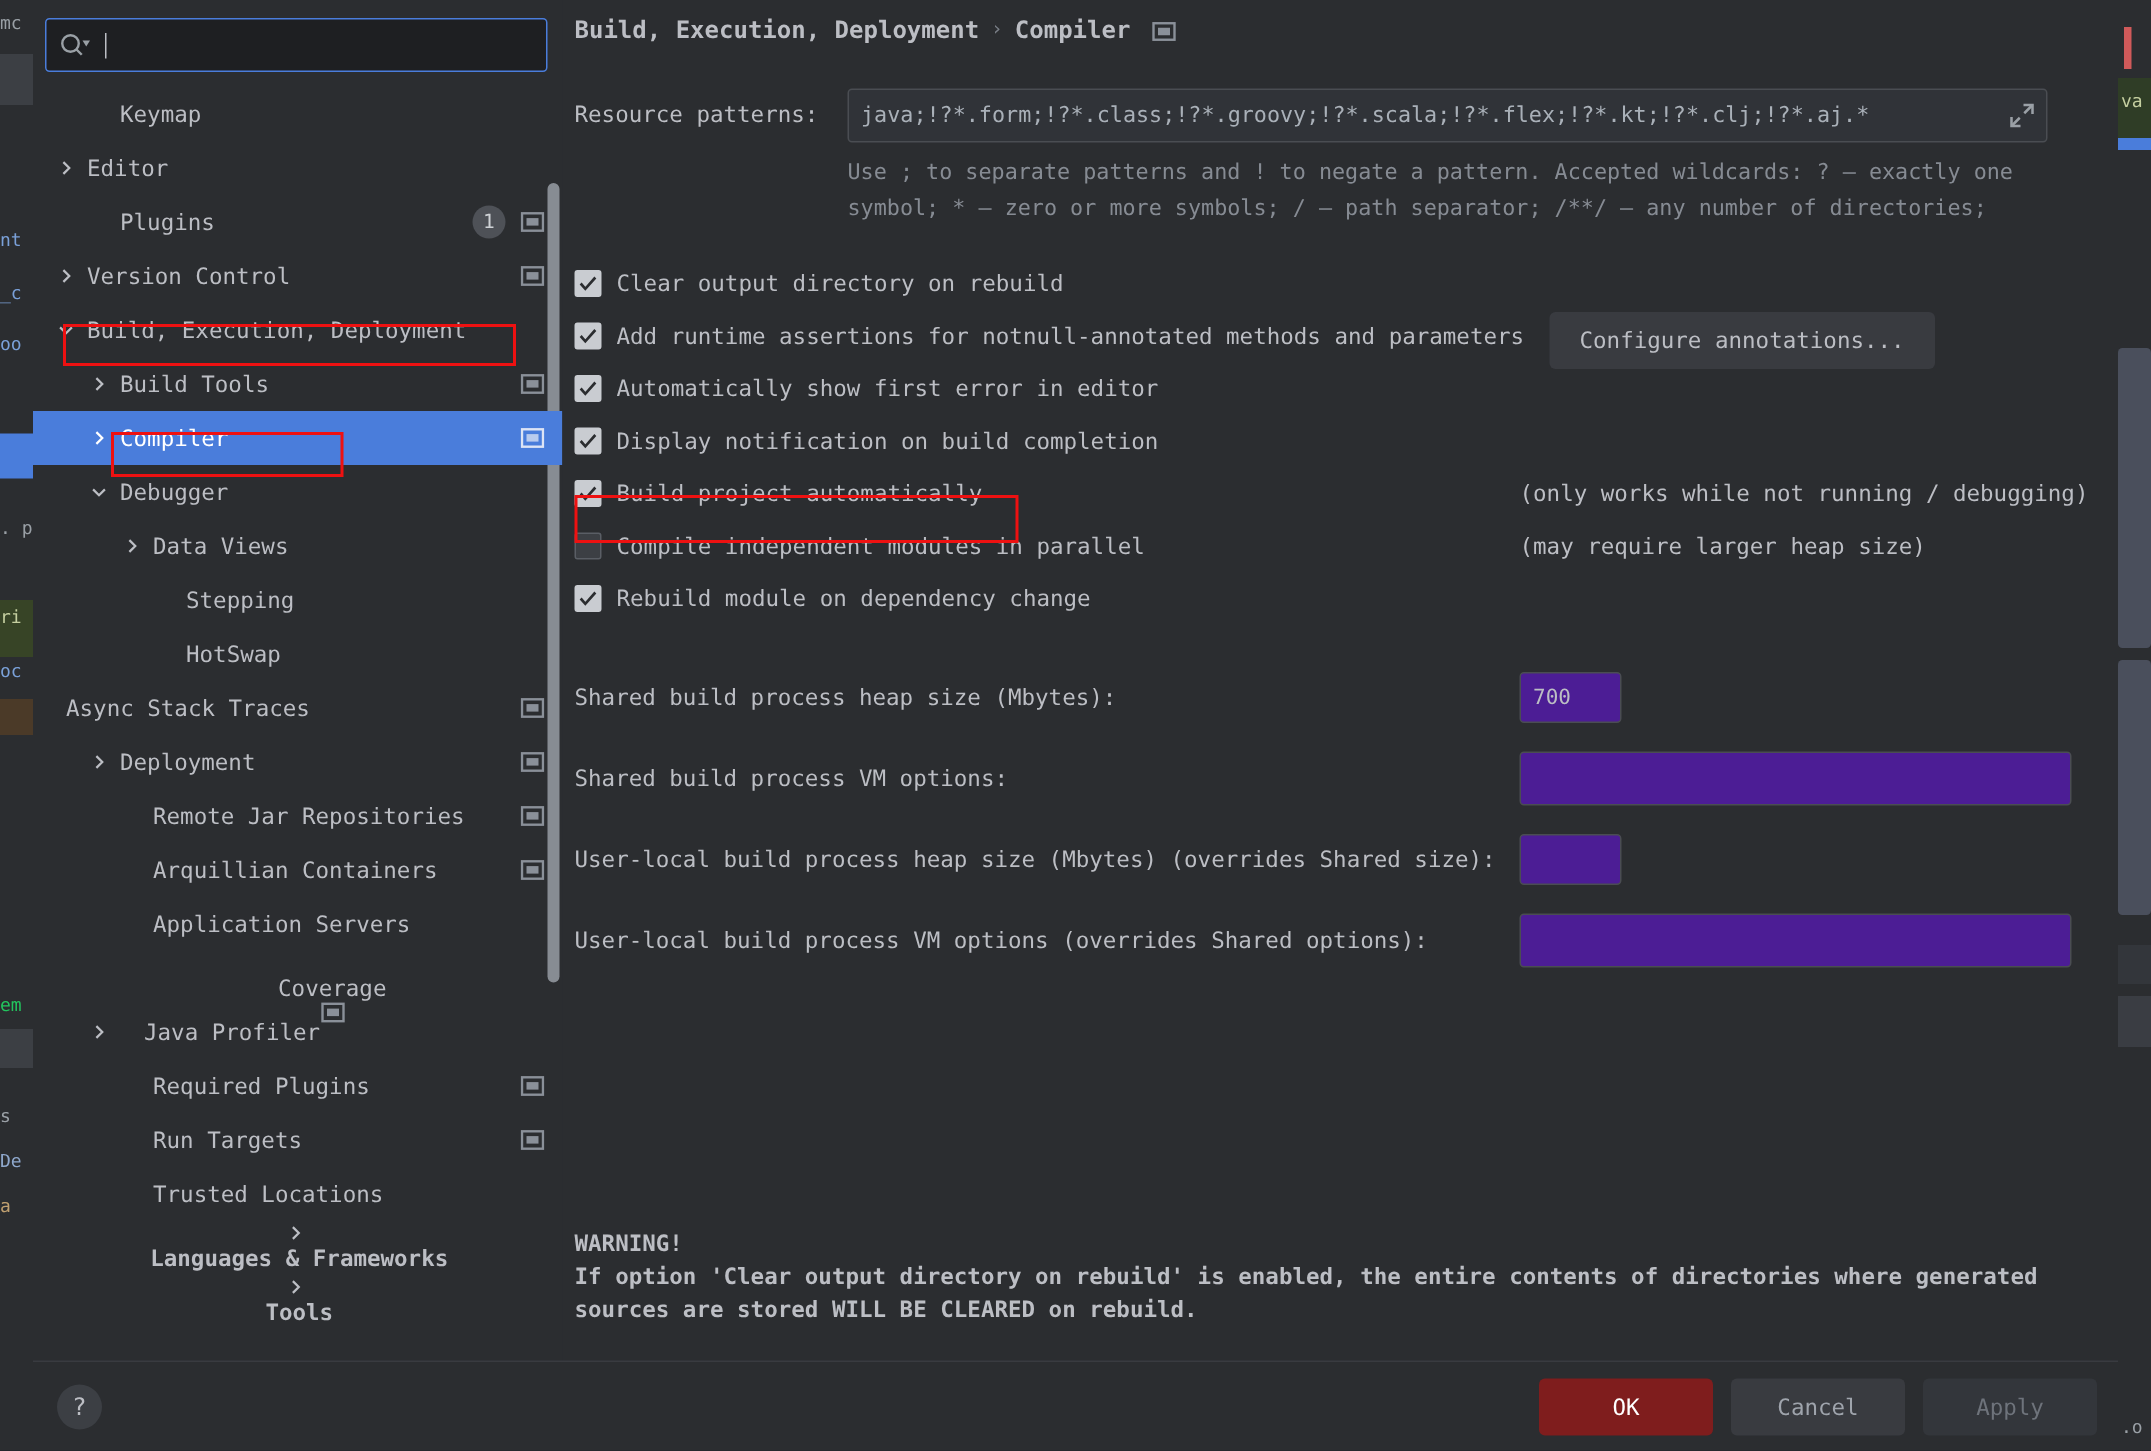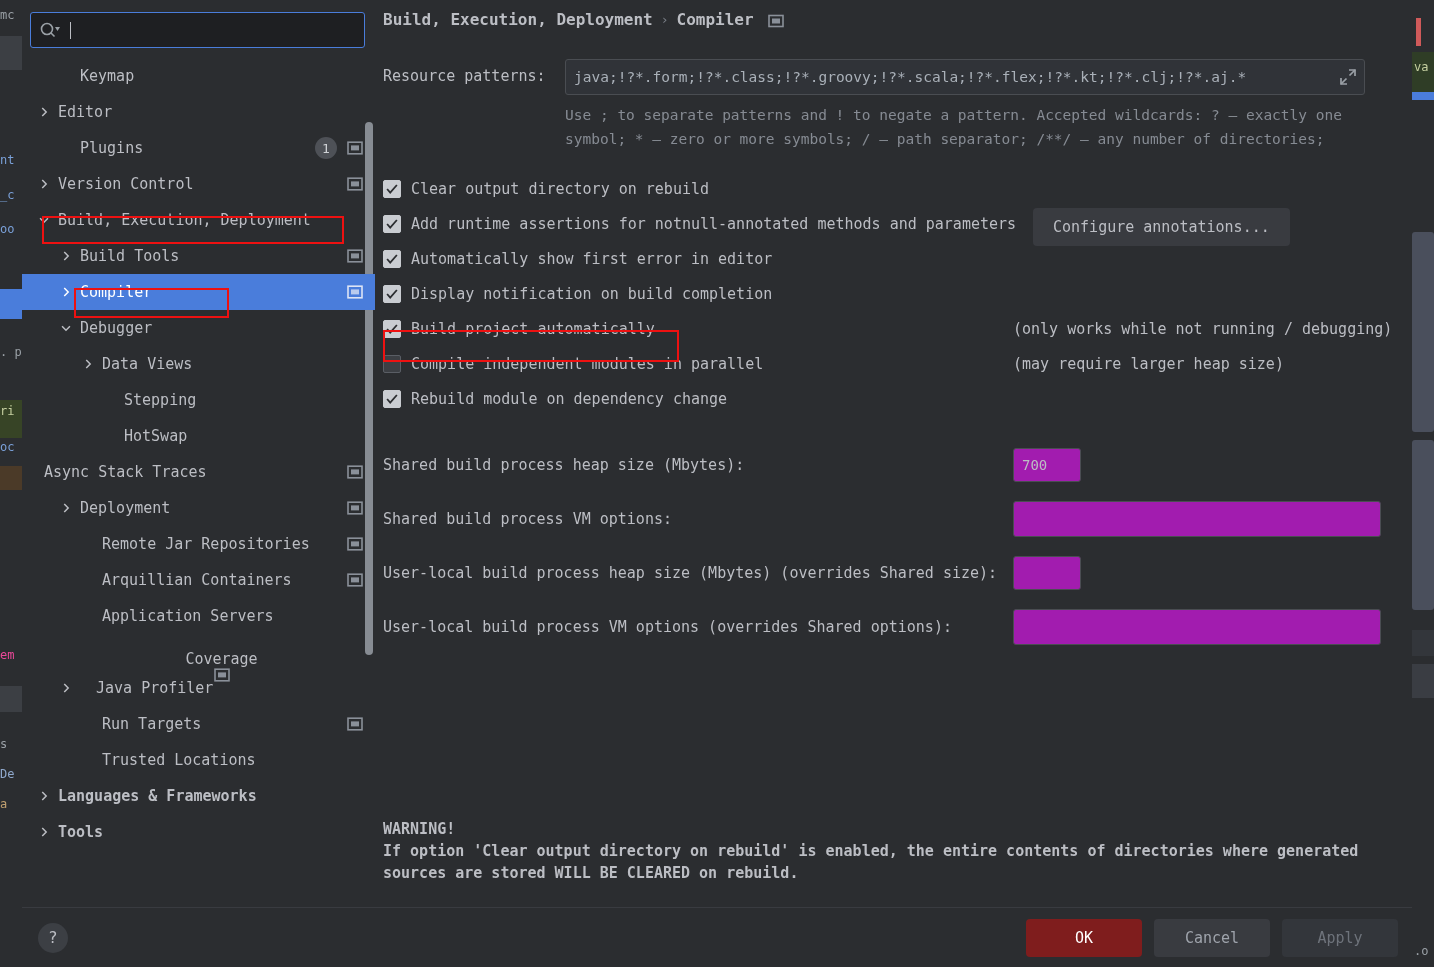--- a/index.html
+++ b/index.html
@@ -75,21 +75,21 @@
     position: relative;
     display: flex; align-items: center;
     height: 36px;
     padding-right: 12px;
     color: #bcbec4;
     font-family: "DejaVu Sans Mono", monospace;
     font-size: 15px;
     white-space: nowrap;
   }
   .tree-row.selected { background: #4a7ddb; color: #ffffff; }
-  .tree-row.bold { font-weight: bold; }
+  .tree-row.bold { font-weight: bold; flex-direction: column; }
   .arrow {
     width: 16px; height: 16px; flex: 0 0 16px;
     margin-right: 6px;
     display: flex; align-items: center; justify-content: center;
   }
   .arrow.empty { visibility: hidden; }
   .tree-label { flex: 1; }
   .badge {
     display: inline-flex; align-items: center; justify-content: center;
     min-width: 22px; height: 22px; padding: 0 6px;
@@ -209,21 +209,21 @@
     height: 54px;
     position: relative;
   }
   .field-label {
     color: #bcbec4; font-size: 15px;
     font-family: "DejaVu Sans Mono", monospace;
     white-space: nowrap;
   }
   .inp {
     position: absolute;
-    background: #a21caf;
+    background: #4c1d95;
     border: 1px solid #4a4d52;
     border-radius: 3px;
     color: #bcbec4;
     font-size: 14px;
     font-family: "DejaVu Sans Mono", monospace;
     display: flex; align-items: center;
     padding: 0 8px;
   }
   .inp.small { left: 630px; width: 68px; height: 34px; }
   .inp.wide  { left: 630px; width: 368px; height: 36px; }
@@ -275,21 +275,21 @@
     <div class="frag" style="top:36px;left:0;width:22px;height:34px;background:#3c3f44;"></div>
     <div class="frag" style="top:153px;color:#7aa0d8;">nt</div>
     <div class="frag" style="top:188px;color:#7aa0d8;">_c</div>
     <div class="frag" style="top:222px;color:#7aa0d8;">oo</div>
     <div class="frag" style="top:289px;left:0;width:22px;height:30px;background:#4a7ddb;"></div>
     <div class="frag" style="top:345px;">. p</div>
     <div class="frag" style="top:400px;left:0;width:22px;height:38px;background:#374426;"></div>
     <div class="frag" style="top:404px;color:#c5cfa0;">ri</div>
     <div class="frag" style="top:440px;color:#7aa0d8;">oc</div>
     <div class="frag" style="top:466px;left:0;width:22px;height:24px;background:#4b3a28;"></div>
-    <div class="frag" style="top:648px;color:#ec4899;">em</div>
+    <div class="frag" style="top:663px;color:#22c55e;">em</div>
     <div class="frag" style="top:686px;left:0;width:22px;height:26px;background:#3c3f44;"></div>
     <div class="frag" style="top:737px;">s</div>
     <div class="frag" style="top:767px;color:#8fa8cc;">De</div>
     <div class="frag" style="top:797px;color:#c0a070;">a</div>
   </div>
 
   <div class="bg-right">
     <div class="frag" style="top:18px;left:4px;width:5px;height:28px;background:#d05a5a;"></div>
     <div class="frag" style="top:52px;left:0;width:22px;height:40px;background:#2f3d26;"></div>
     <div class="frag" style="top:60px;color:#c5cfa0;">va</div>
@@ -501,20 +501,32 @@
                 </svg>
               </span>
               <span class="tree-label">Java Profiler</span>
             </div>
             <div class="tree-row" style="padding-left: 58px;">
               <span class="arrow empty">
                 <svg viewBox="0 0 16 16" width="14" height="14">
                   <path d="M6 3.5 L10.5 8 L6 12.5" fill="none" stroke="#bcbec4" stroke-width="1.7"></path>
                 </svg>
               </span>
+              <span class="tree-label">Required Plugins</span>
+              <span class="cfg-icon"><svg viewBox="0 0 16 14" width="16" height="14">
+                  <rect x="1" y="1.2" width="14" height="11.6" fill="none" stroke="#8a9099" stroke-width="1.6"></rect>
+                  <rect x="4" y="4.4" width="8" height="5" fill="#8a9099"></rect>
+                </svg></span>
+            </div>
+            <div class="tree-row" style="padding-left: 58px;">
+              <span class="arrow empty">
+                <svg viewBox="0 0 16 16" width="14" height="14">
+                  <path d="M6 3.5 L10.5 8 L6 12.5" fill="none" stroke="#bcbec4" stroke-width="1.7"></path>
+                </svg>
+              </span>
               <span class="tree-label">Run Targets</span>
               <span class="cfg-icon"><svg viewBox="0 0 16 14" width="16" height="14">
                   <rect x="1" y="1.2" width="14" height="11.6" fill="none" stroke="#8a9099" stroke-width="1.6"></rect>
                   <rect x="4" y="4.4" width="8" height="5" fill="#8a9099"></rect>
                 </svg></span>
             </div>
             <div class="tree-row" style="padding-left: 58px;">
               <span class="arrow empty">
                 <svg viewBox="0 0 16 16" width="14" height="14">
                   <path d="M6 3.5 L10.5 8 L6 12.5" fill="none" stroke="#bcbec4" stroke-width="1.7"></path>

